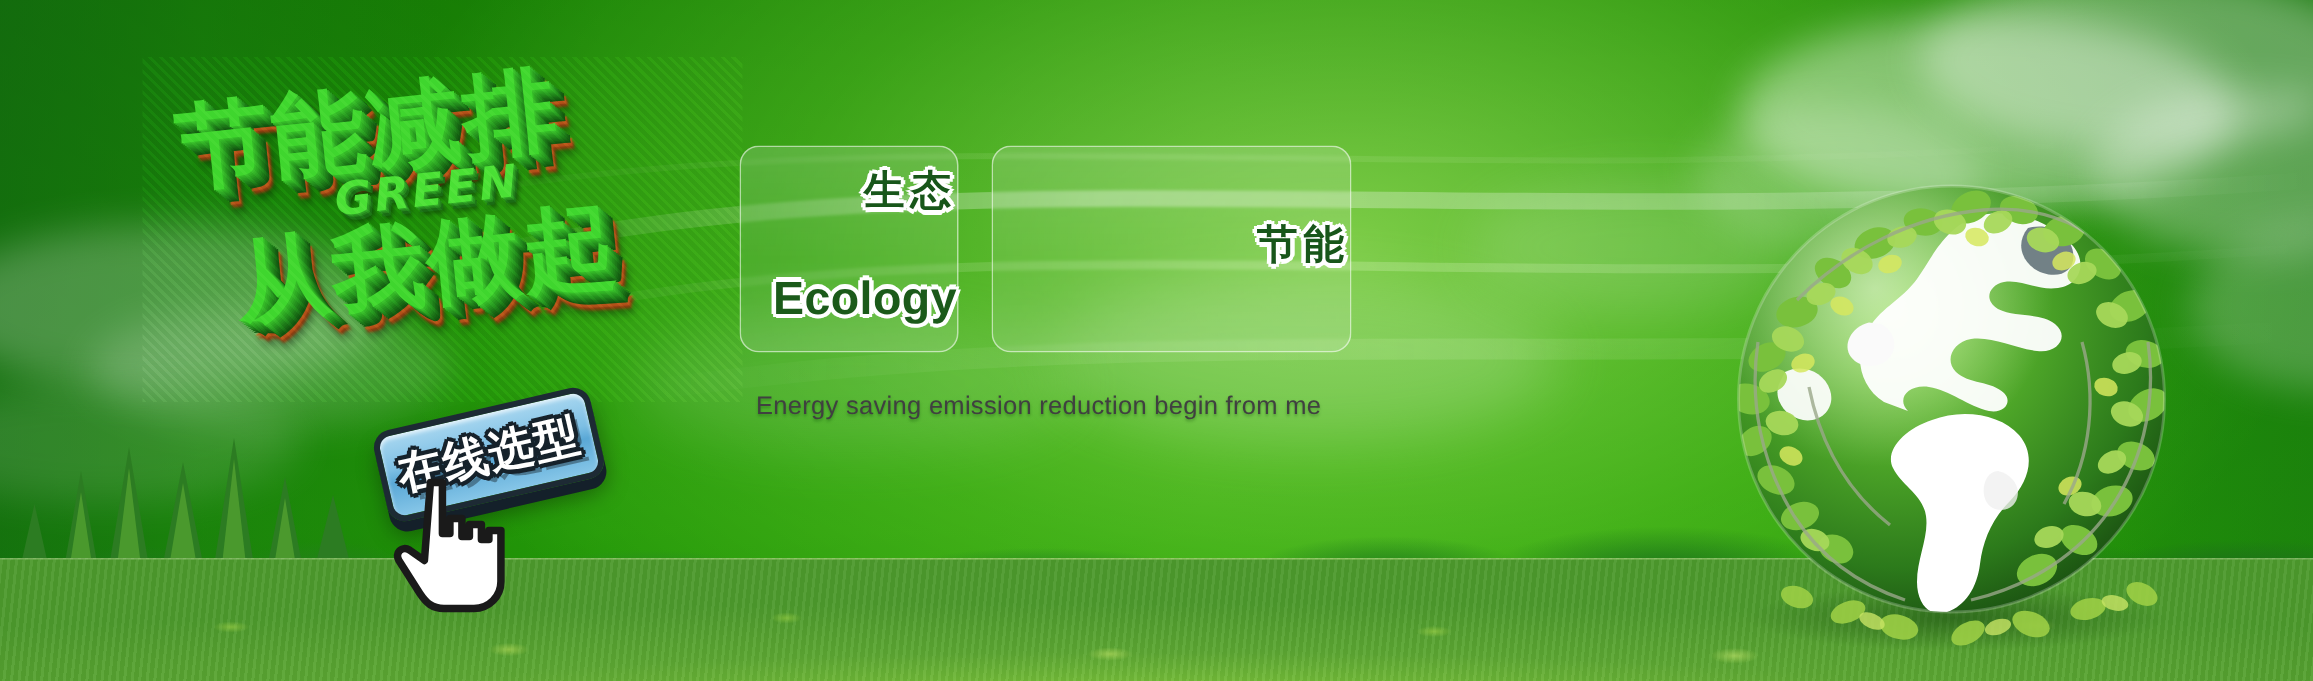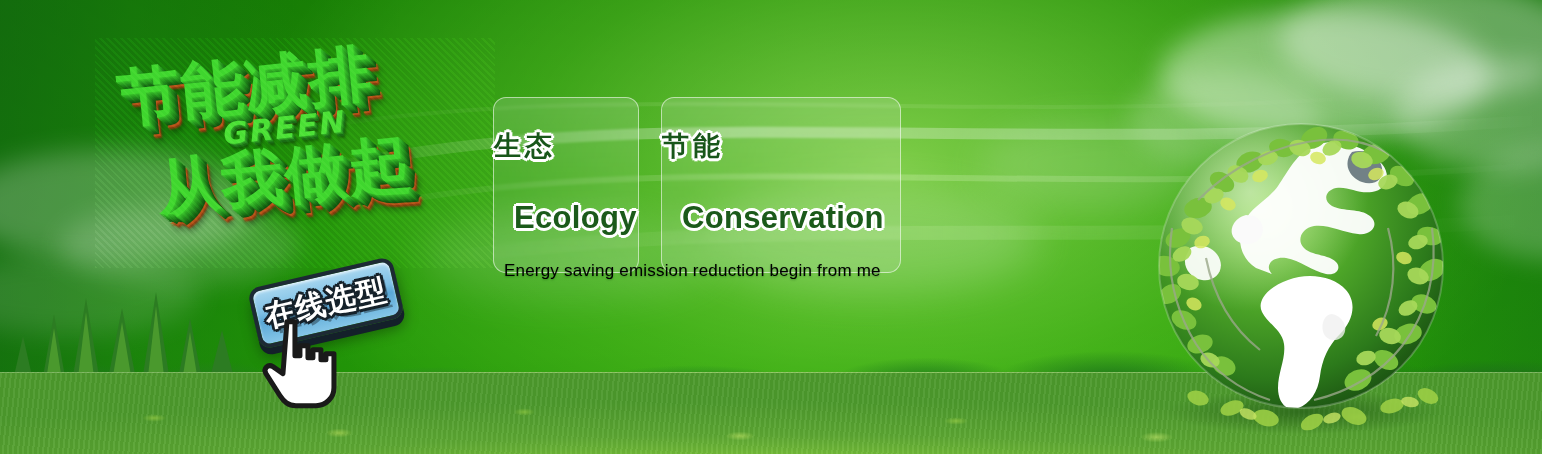--- a/index.html
+++ b/index.html
@@ -134,25 +134,25 @@
     text-shadow:
       -2px -2px 0 #16222b, 2px -2px 0 #16222b, -2px 2px 0 #16222b, 2px 2px 0 #16222b,
       -3px 0 0 #16222b, 3px 0 0 #16222b, 0 -3px 0 #16222b, 0 3px 0 #16222b,
       4px 5px 0 rgba(0,0,0,.35);
   }
   .cursor-hand{position:absolute;left:-12px;top:34px;width:92px;height:100px;pointer-events:none;}
 
   
   .cards{position:absolute;left:493px;top:97px;height:145px;display:flex;gap:22px;}
   .card{
-    height:176px;
+    height:138px;
     border:1px solid rgba(255,255,255,.55);
     border-radius:13px;
     background:linear-gradient(180deg, rgba(255,255,255,.17) 0%, rgba(255,255,255,.09) 55%, rgba(255,255,255,.14) 100%);
-    display:flex;flex-direction:column;align-items:flex-start;justify-content:center;
+    display:flex;flex-direction:column;align-items:flex-end;justify-content:center;
     gap:8px;
     cursor:pointer;
     backdrop-filter:blur(1px);
   }
   .card:nth-child(1){width:146px;}
   .card:nth-child(2){width:240px;}
   .card:nth-child(3){width:197px;}
   .card-cn{
     font-family:"DejaVu Sans","Liberation Sans",sans-serif;
     font-size:27px;font-weight:bold;color:#18561a;letter-spacing:4px;
@@ -166,21 +166,21 @@
     text-shadow:-2px -2px 0 #fff,2px -2px 0 #fff,-2px 2px 0 #fff,2px 2px 0 #fff,
                 0 -3px 0 #fff,0 3px 0 #fff,-3px 0 0 #fff,3px 0 0 #fff;
     margin-top:28px;
     padding-left:20px;
   }
 
   
   .subtitle{
     position:absolute;left:504px;top:261px;
     font-family:"Liberation Sans","DejaVu Sans",sans-serif;
-    font-size:17px;color:#000000;letter-spacing:.2px;
+    font-size:17px;color:#404040;letter-spacing:.2px;
     text-shadow:0 1px 2px rgba(0,60,0,.35);
     white-space:nowrap;
   }
 
   
   .globe-wrap{position:absolute;left:1136px;top:108px;width:330px;height:330px;}
 </style>
 </head>
 <body>
 
@@ -272,21 +272,20 @@
     </svg>
   </div>
 
   <div class="cards">
     <div class="card">
       <span class="card-cn">生态</span>
       <span class="card-en">Ecology</span>
     </div>
     <div class="card">
       <span class="card-cn">节能</span>
-      <span class="card-en">Conservation</span>
     </div>
   </div>
 
   <div class="subtitle">Energy saving emission reduction begin from me</div>
 
   <div class="globe-wrap">
     <svg viewBox="0 0 330 330" width="330" height="330">
       <defs>
         <radialGradient id="gball" cx="38%" cy="32%" r="72%">
           <stop offset="0%" stop-color="#8fdc4e"></stop>

